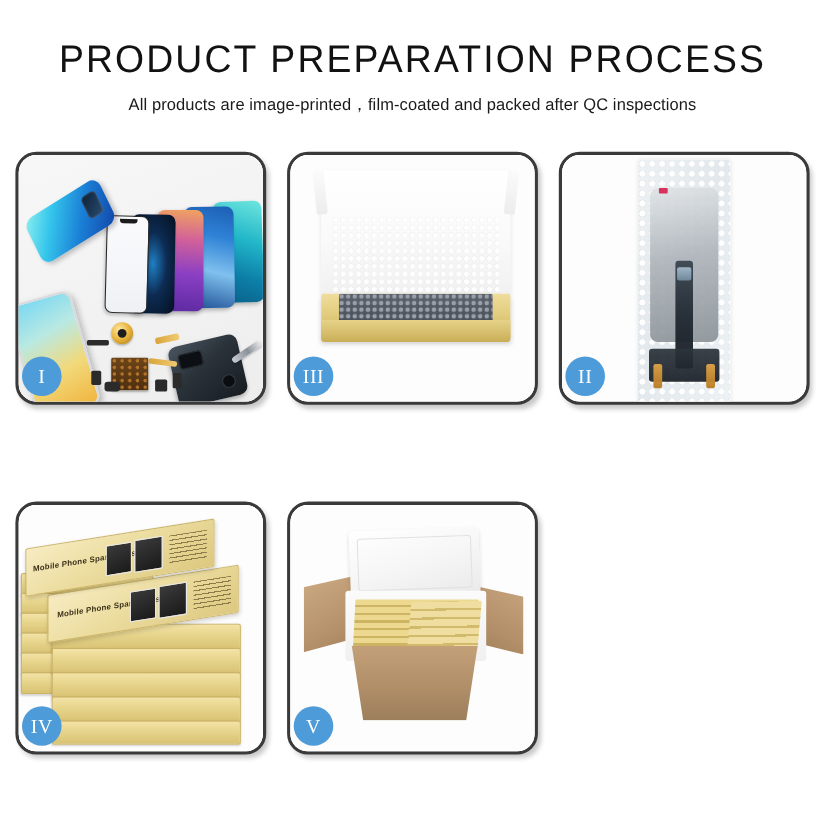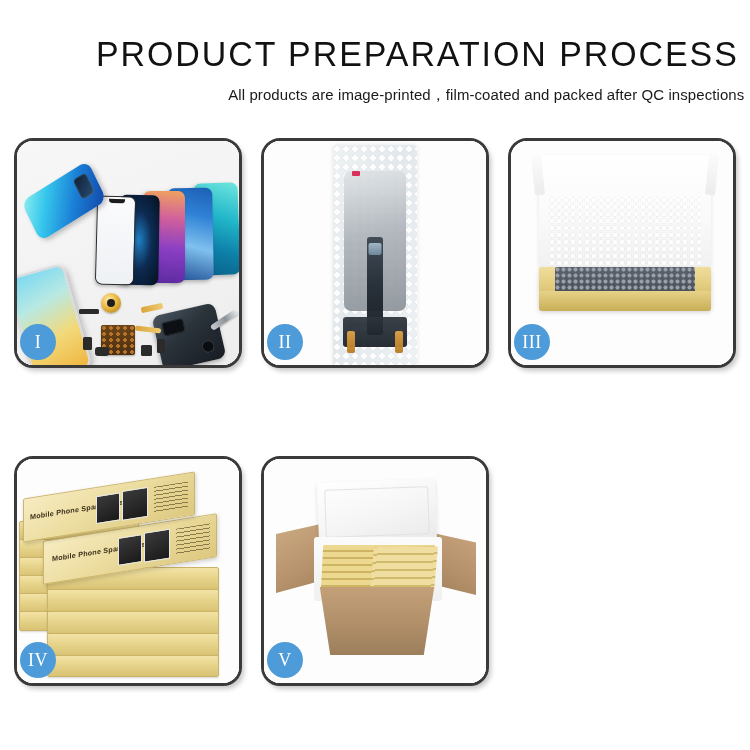--- a/index.html
+++ b/index.html
@@ -20,21 +20,21 @@
     width: 750px;
     height: 750px;
     background: #ffffff;
   }
 
   
   .header {
     position: absolute;
     top: 0; left: 0;
     width: 750px;
-    text-align: right;
+    text-align: center;
   }
   .title {
     margin: 0;
     padding-top: 36px;
     font-family: "Liberation Sans", sans-serif;
     font-size: 35px;
     font-weight: 500;
     letter-spacing: 2.0px;
     color: #121212;
     line-height: 1.0;
@@ -448,48 +448,48 @@
           <div class="flex" style="left:118px;top:186px;width:26px;height:5px;transform:rotate(7deg);"></div>
           <div class="chip" style="left:78px;top:206px;width:14px;height:9px;border-radius:3px;"></div>
           <div class="tool"></div>
         </div>
       </div>
       <div class="badge">I</div>
     </div>
 
     <div class="panel">
       <div class="panel-inner">
+        <div class="p3-bg"></div>
+        <div class="box3-lid"></div>
+        <div class="foam3"></div>
+        <div class="tray3"></div>
+        <div class="content3"></div>
+        <div class="tray3-front"></div>
+      </div>
+      <div class="badge">III</div>
+    </div>
+
+    <div class="panel">
+      <div class="panel-inner">
         <div class="p2-bg"></div>
         <div class="bubblebag">
           <div class="lcd"></div>
           <div class="lcd-flex"></div>
           <div class="lcd-chip"></div>
           <div class="lcd-base"></div>
           <div class="gold-tab" style="left:14px;"></div>
           <div class="gold-tab" style="right:14px;"></div>
         </div>
         <div class="red-dot"></div>
       </div>
       <div class="badge">II</div>
     </div>
 
     <div class="panel">
       <div class="panel-inner">
-        <div class="p3-bg"></div>
-        <div class="box3-lid"></div>
-        <div class="foam3"></div>
-        <div class="tray3"></div>
-        <div class="content3"></div>
-        <div class="tray3-front"></div>
-      </div>
-      <div class="badge">III</div>
-    </div>
-
-    <div class="panel">
-      <div class="panel-inner">
         <div class="p4-bg"></div>
         <div class="stack">
 
           <div class="gbox" style="left:2px;  top:62px;  width:118px; height:18px;"></div>
           <div class="gbox" style="left:2px;  top:80px;  width:118px; height:18px;"></div>
           <div class="gbox" style="left:2px;  top:98px;  width:118px; height:18px;"></div>
           <div class="gbox" style="left:2px;  top:116px; width:118px; height:18px;"></div>
           <div class="gbox" style="left:2px;  top:134px; width:118px; height:18px;"></div>
           <div class="gbox" style="left:2px;  top:152px; width:118px; height:18px;"></div>
 

